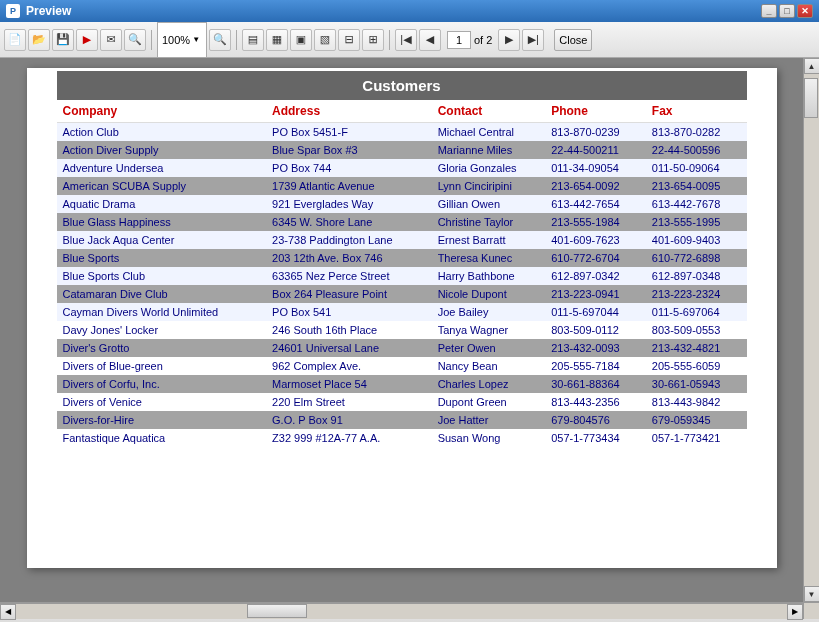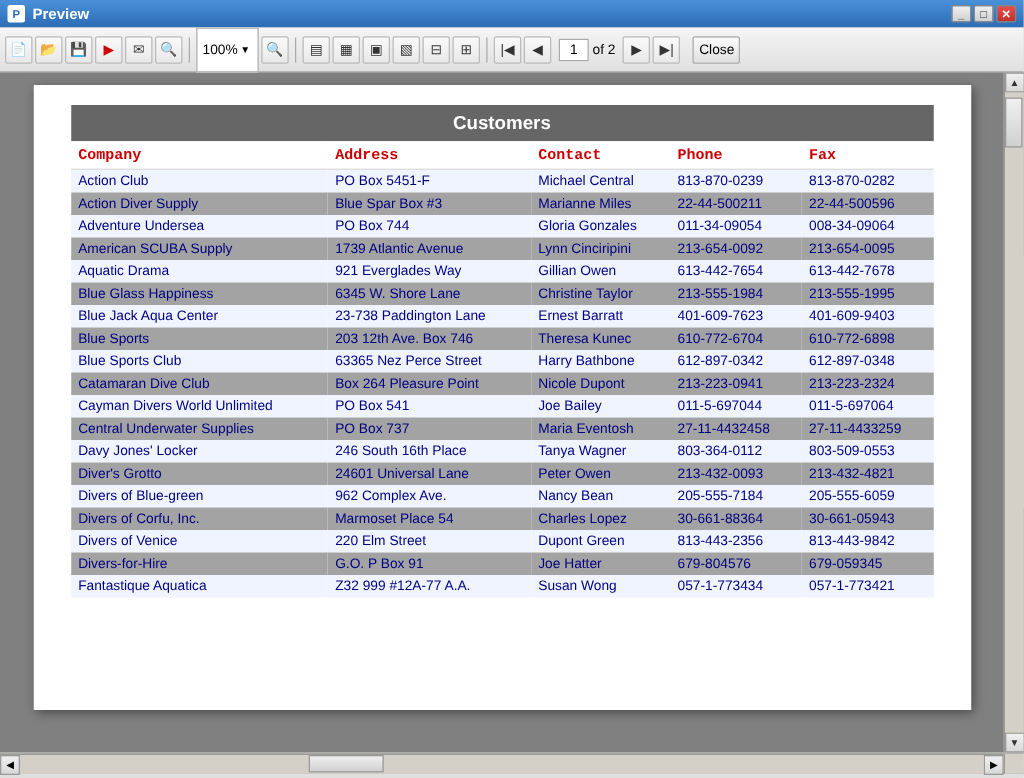--- a/index.html
+++ b/index.html
@@ -185,42 +185,41 @@
       color: #333;
       justify-content: space-between;
     }
 
     
     .report-page {
       background: white;
       width: 750px;
       min-height: 500px;
       margin: 0 auto;
-      padding: 16px 30px;
+      padding: 3px 30px;
       box-shadow: 2px 2px 8px rgba(0,0,0,0.4);
     }
 
     
     .report-title {
       background: #666666;
       color: white;
       text-align: center;
       font-size: 15px;
       font-weight: bold;
       padding: 6px;
       margin-bottom: 0;
     }
     .report-table {
       width: 100%;
       border-collapse: collapse;
       font-size: 11px;
     }
     .report-table thead tr {
       background: white;
-      font-family: Liberation Mono, monospace;
     }
     .report-table thead th {
       color: #cc0000;
       font-weight: bold;
       padding: 4px 6px;
       text-align: left;
       border-bottom: 1px solid #ddd;
       font-size: 12px;
     }
     .report-table tbody tr {
@@ -349,21 +348,21 @@
               <td>Blue Spar Box #3</td>
               <td>Marianne Miles</td>
               <td>22-44-500211</td>
               <td>22-44-500596</td>
             </tr>
             <tr>
               <td>Adventure Undersea</td>
               <td>PO Box 744</td>
               <td>Gloria Gonzales</td>
               <td>011-34-09054</td>
-              <td>008-34-09064</td>
+              <td>011-50-09064</td>
             </tr>
             <tr class="highlight">
               <td>American SCUBA Supply</td>
               <td>1739 Atlantic Avenue</td>
               <td>Lynn Cinciripini</td>
               <td>213-654-0092</td>
               <td>213-654-0095</td>
             </tr>
             <tr>
               <td>Aquatic Drama</td>
@@ -407,32 +406,25 @@
               <td>213-223-0941</td>
               <td>213-223-2324</td>
             </tr>
             <tr>
               <td>Cayman Divers World Unlimited</td>
               <td>PO Box 541</td>
               <td>Joe Bailey</td>
               <td>011-5-697044</td>
               <td>011-5-697064</td>
             </tr>
-            <tr class="highlight">
-              <td>Central Underwater Supplies</td>
-              <td>PO Box 737</td>
-              <td>Maria Eventosh</td>
-              <td>27-11-4432458</td>
-              <td>27-11-4433259</td>
-            </tr>
             <tr>
               <td>Davy Jones' Locker</td>
               <td>246 South 16th Place</td>
               <td>Tanya Wagner</td>
-              <td>803-364-0112</td>
+              <td>803-509-0112</td>
               <td>803-509-0553</td>
             </tr>
             <tr class="highlight">
               <td>Diver's Grotto</td>
               <td>24601 Universal Lane</td>
               <td>Peter Owen</td>
               <td>213-432-0093</td>
               <td>213-432-4821</td>
             </tr>
             <tr>

